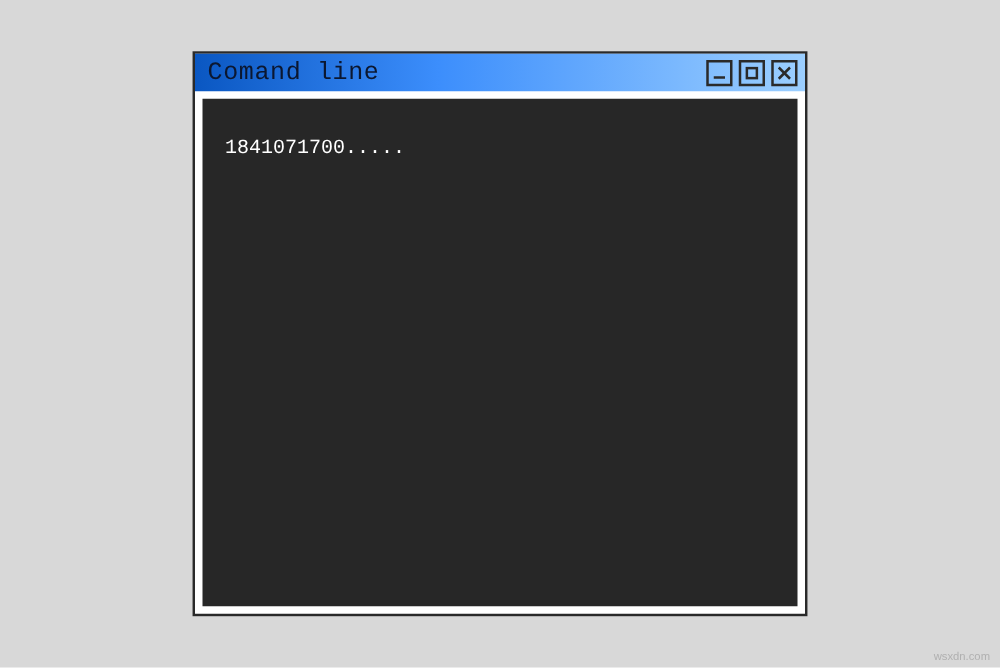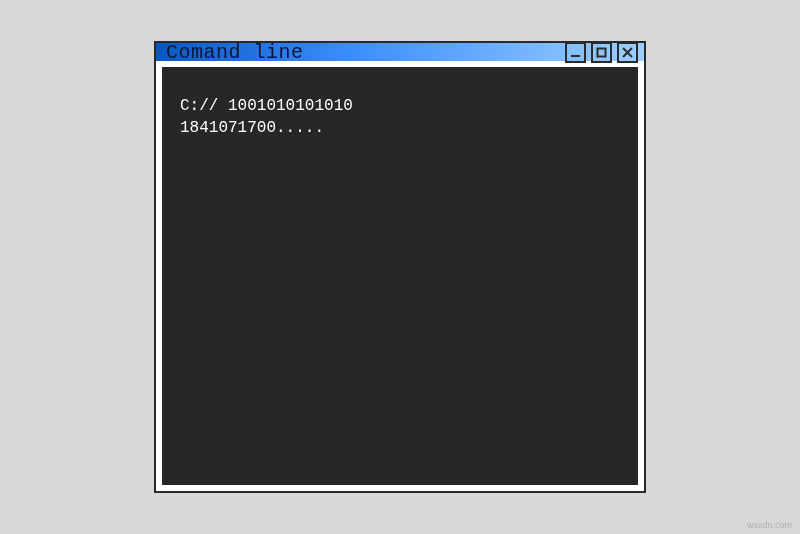--- a/index.html
+++ b/index.html
@@ -19,21 +19,21 @@
     }
     .window {
       width: 492px;
       height: 452px;
       border: 2px solid #2a2a2a;
       background: #fff;
       display: flex;
       flex-direction: column;
     }
     .titlebar {
-      height: 18px;
+      height: 30px;
       background: linear-gradient(to right, #0a57c2 0%, #3c8efc 40%, #9ccfff 100%);
       display: flex;
       align-items: center;
       justify-content: space-between;
       padding: 0 6px 0 10px;
       text-align: right;
     }
     .title-text {
       color: #0b1730;
       font-size: 20px;
@@ -97,18 +97,17 @@
       </div>
       <div class="ctrl-btn">
         <svg width="13" height="13" viewBox="0 0 13 13">
           <line x1="2" y1="2" x2="11" y2="11" stroke="#2a2a2a" stroke-width="2"></line>
           <line x1="11" y1="2" x2="2" y2="11" stroke="#2a2a2a" stroke-width="2"></line>
         </svg>
       </div>
     </div>
   </div>
   <div class="content">
-    <div class="terminal-line">C:// 1001010101010</div>
     <div class="terminal-line">1841071700.....</div>
   </div>
 </div>
 
 <div class="watermark">wsxdn.com</div>
 
 </body></html>

